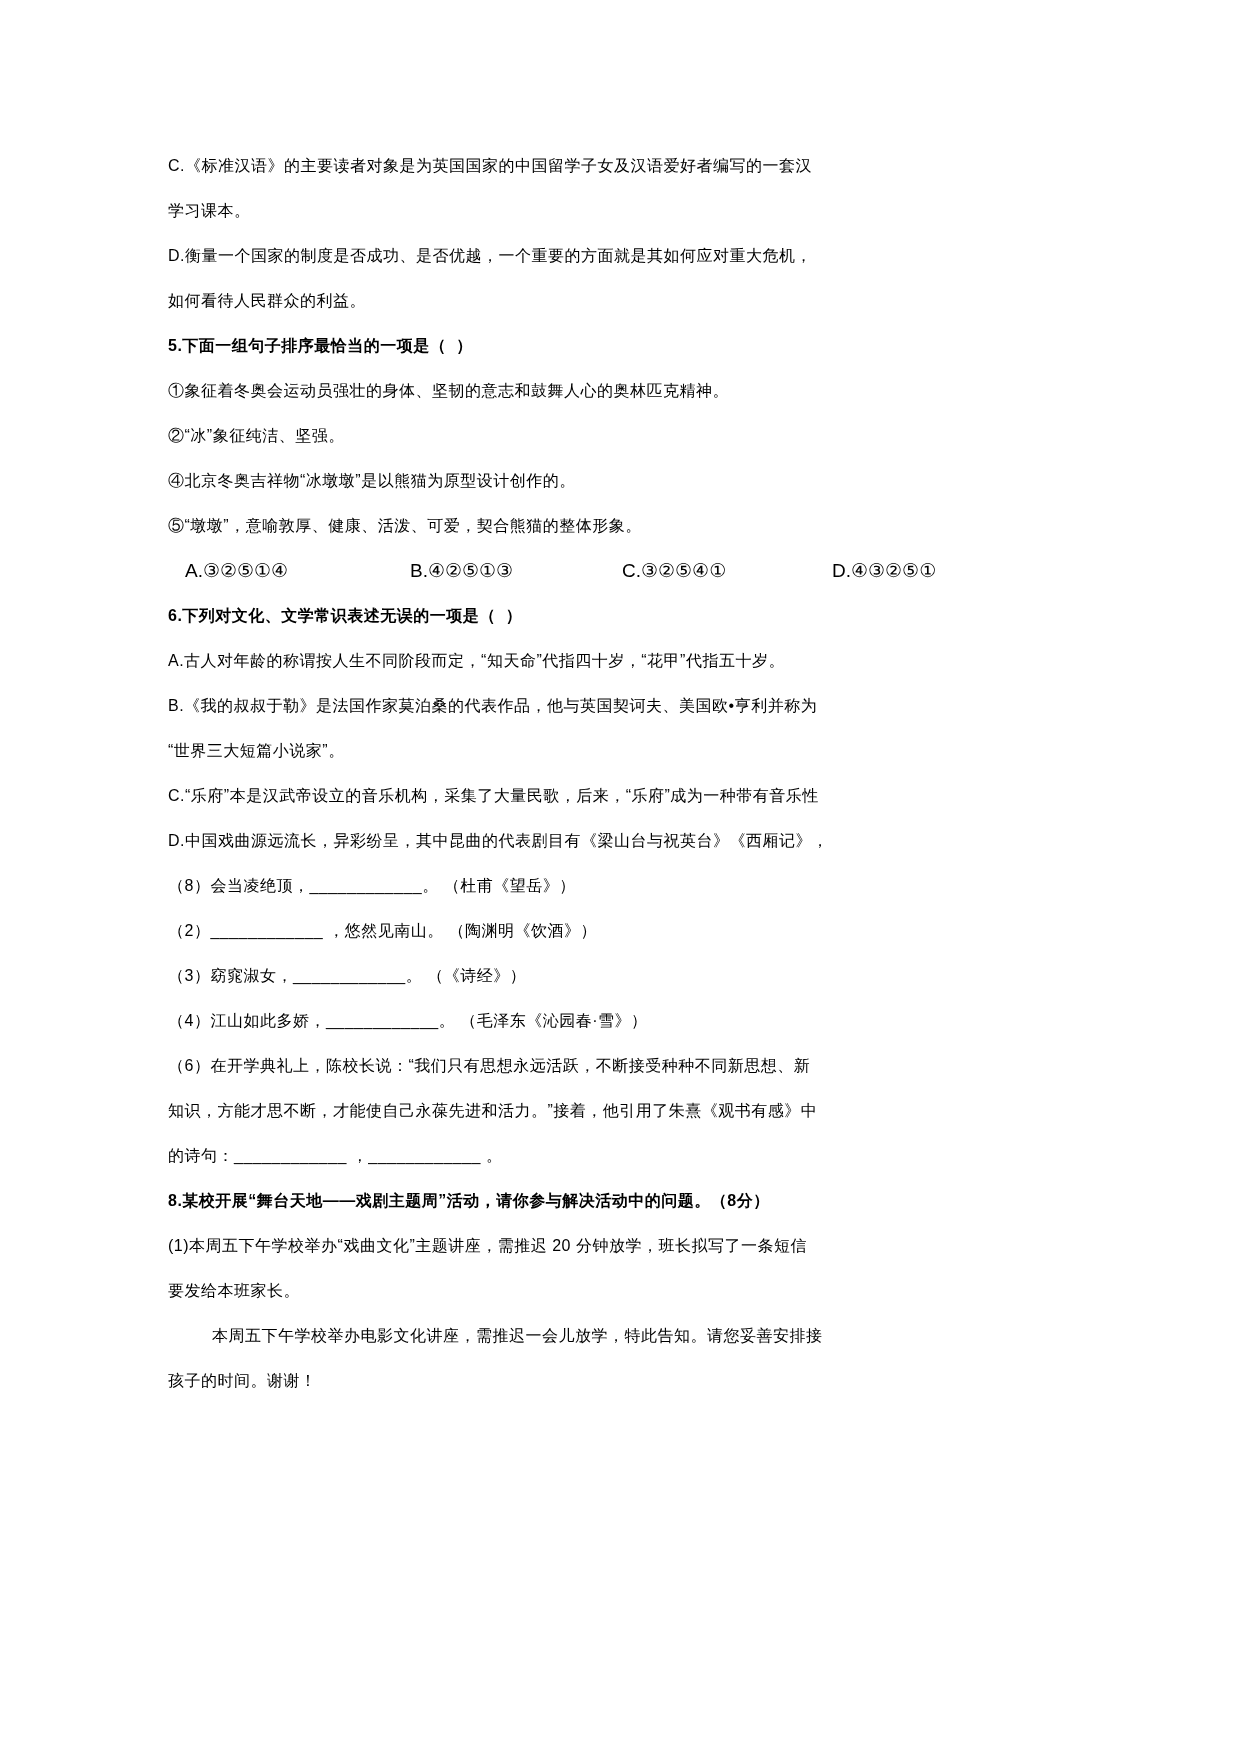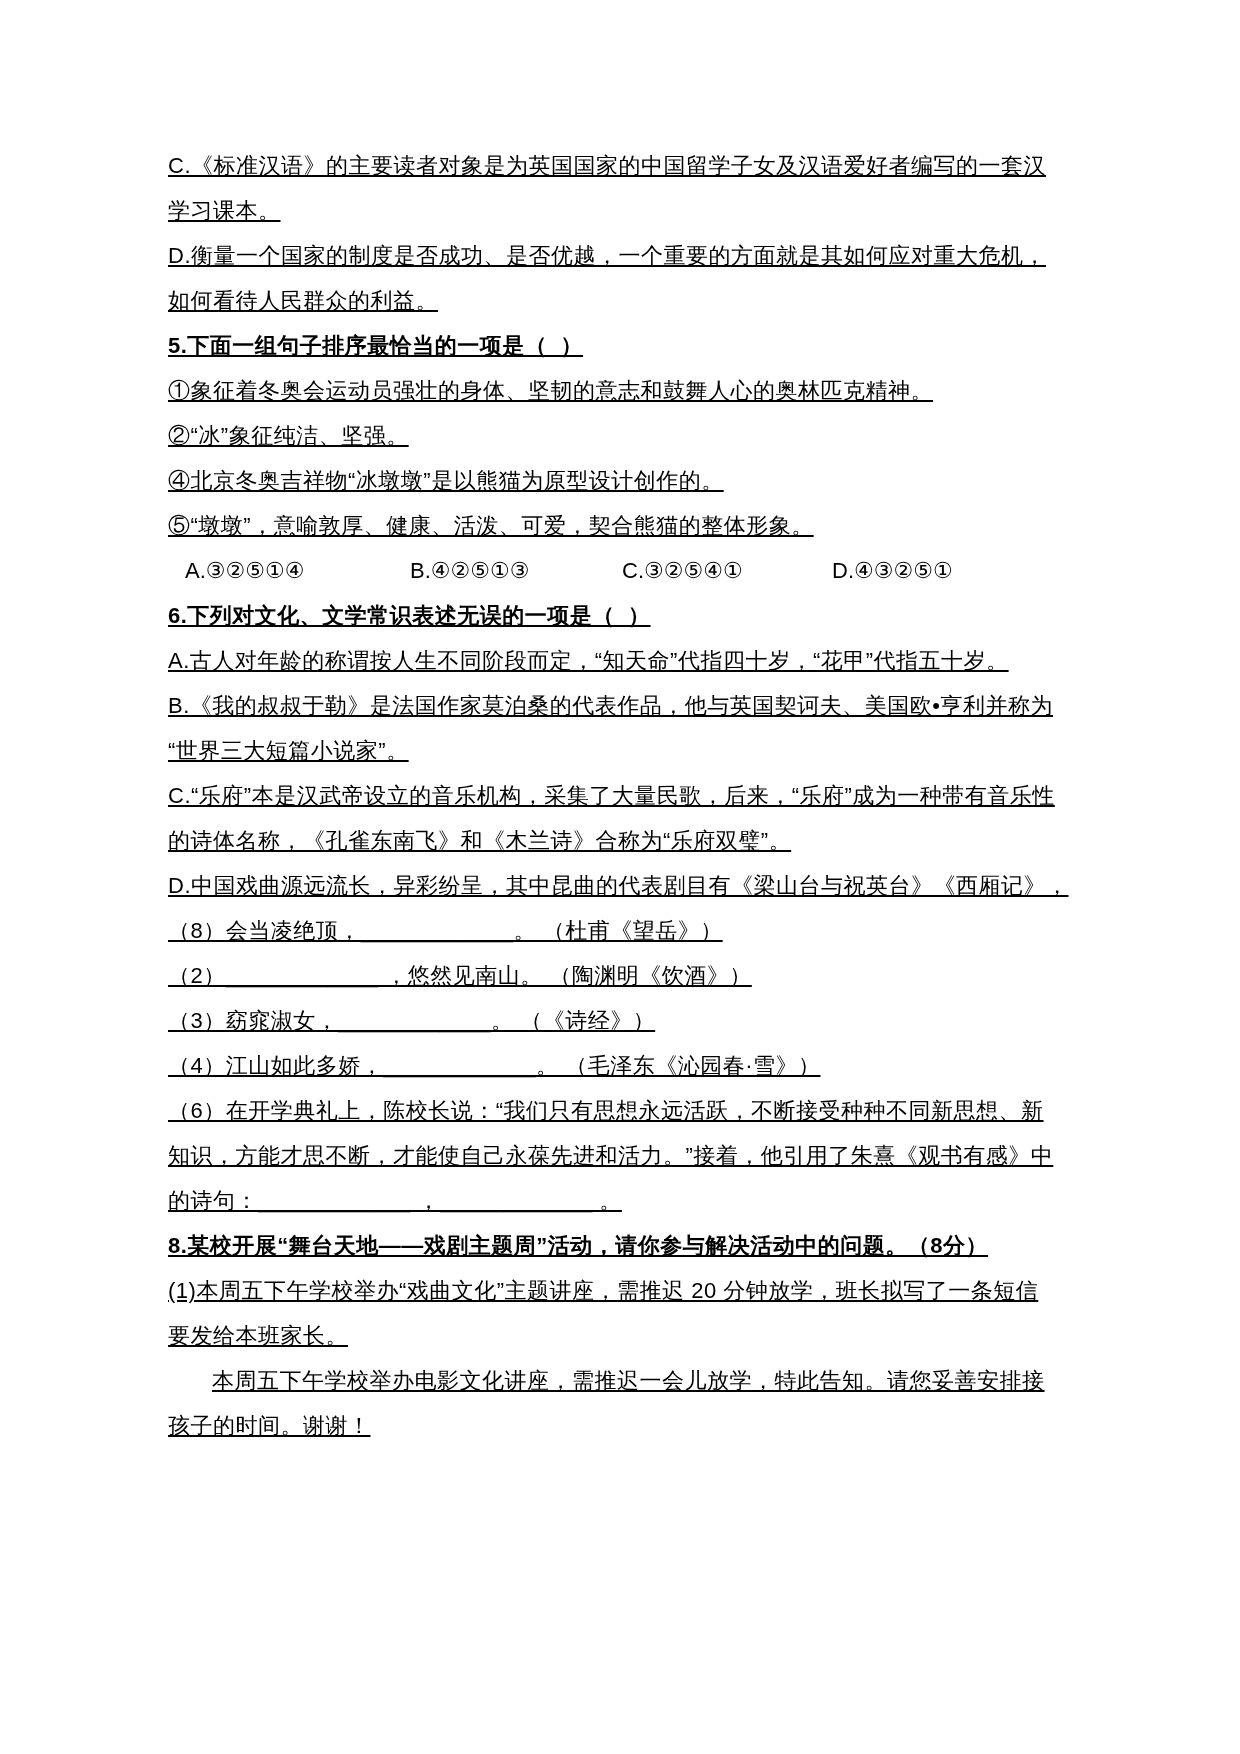--- a/index.html
+++ b/index.html
@@ -13,37 +13,36 @@
     height: 1754px;
     background: #ffffff;
     overflow: hidden;
     font-family: "Liberation Sans", sans-serif;
     color: #000000;
   }
   .content {
     padding: 143px 168px 0 168px;
   }
   .line {
-    font-size: 22px;
+    font-size: 16px;
     line-height: 45px;
     white-space: pre-wrap;
     letter-spacing: 0.5px;
-    text-decoration: underline;
   }
   .bold {
     font-weight: bold;
   }
   .indent2 {
     text-indent: 44px;
   }
   .options-row {
     display: grid;
     grid-template-columns: 225px 212px 210px auto;
     padding-left: 17px;
-    font-size: 22px;
+    font-size: 19px;
     line-height: 45px;
   }
   .options-row span {
     white-space: pre;
   }
 </style>
 </head>
 <body>
 
 <div class="page">
@@ -64,21 +63,20 @@
       <span>B.④②⑤①③</span>
       <span>C.③②⑤④①</span>
       <span>D.④③②⑤①</span>
     </div>
 
     <div class="line bold">6.下列对文化、文学常识表述无误的一项是（  ）</div>
     <div class="line">A.古人对年龄的称谓按人生不同阶段而定，“知天命”代指四十岁，“花甲”代指五十岁。</div>
     <div class="line">B.《我的叔叔于勒》是法国作家莫泊桑的代表作品，他与英国契诃夫、美国欧•亨利并称为</div>
     <div class="line">“世界三大短篇小说家”。</div>
     <div class="line">C.“乐府”本是汉武帝设立的音乐机构，采集了大量民歌，后来，“乐府”成为一种带有音乐性</div>
-    <div class="line">的诗体名称，《孔雀东南飞》和《木兰诗》合称为“乐府双璧”。</div>
     <div class="line">D.中国戏曲源远流长，异彩纷呈，其中昆曲的代表剧目有《梁山台与祝英台》《西厢记》，</div>
 
     <div class="line">（8）会当凌绝顶，____________。 （杜甫《望岳》）</div>
     <div class="line">（2）____________ ，悠然见南山。 （陶渊明《饮酒》）</div>
     <div class="line">（3）窈窕淑女，____________。 （《诗经》）</div>
     <div class="line">（4）江山如此多娇，____________。 （毛泽东《沁园春·雪》）</div>
     <div class="line">（6）在开学典礼上，陈校长说：“我们只有思想永远活跃，不断接受种种不同新思想、新</div>
     <div class="line">知识，方能才思不断，才能使自己永葆先进和活力。”接着，他引用了朱熹《观书有感》中</div>
     <div class="line">的诗句：____________ ，____________ 。</div>
 

